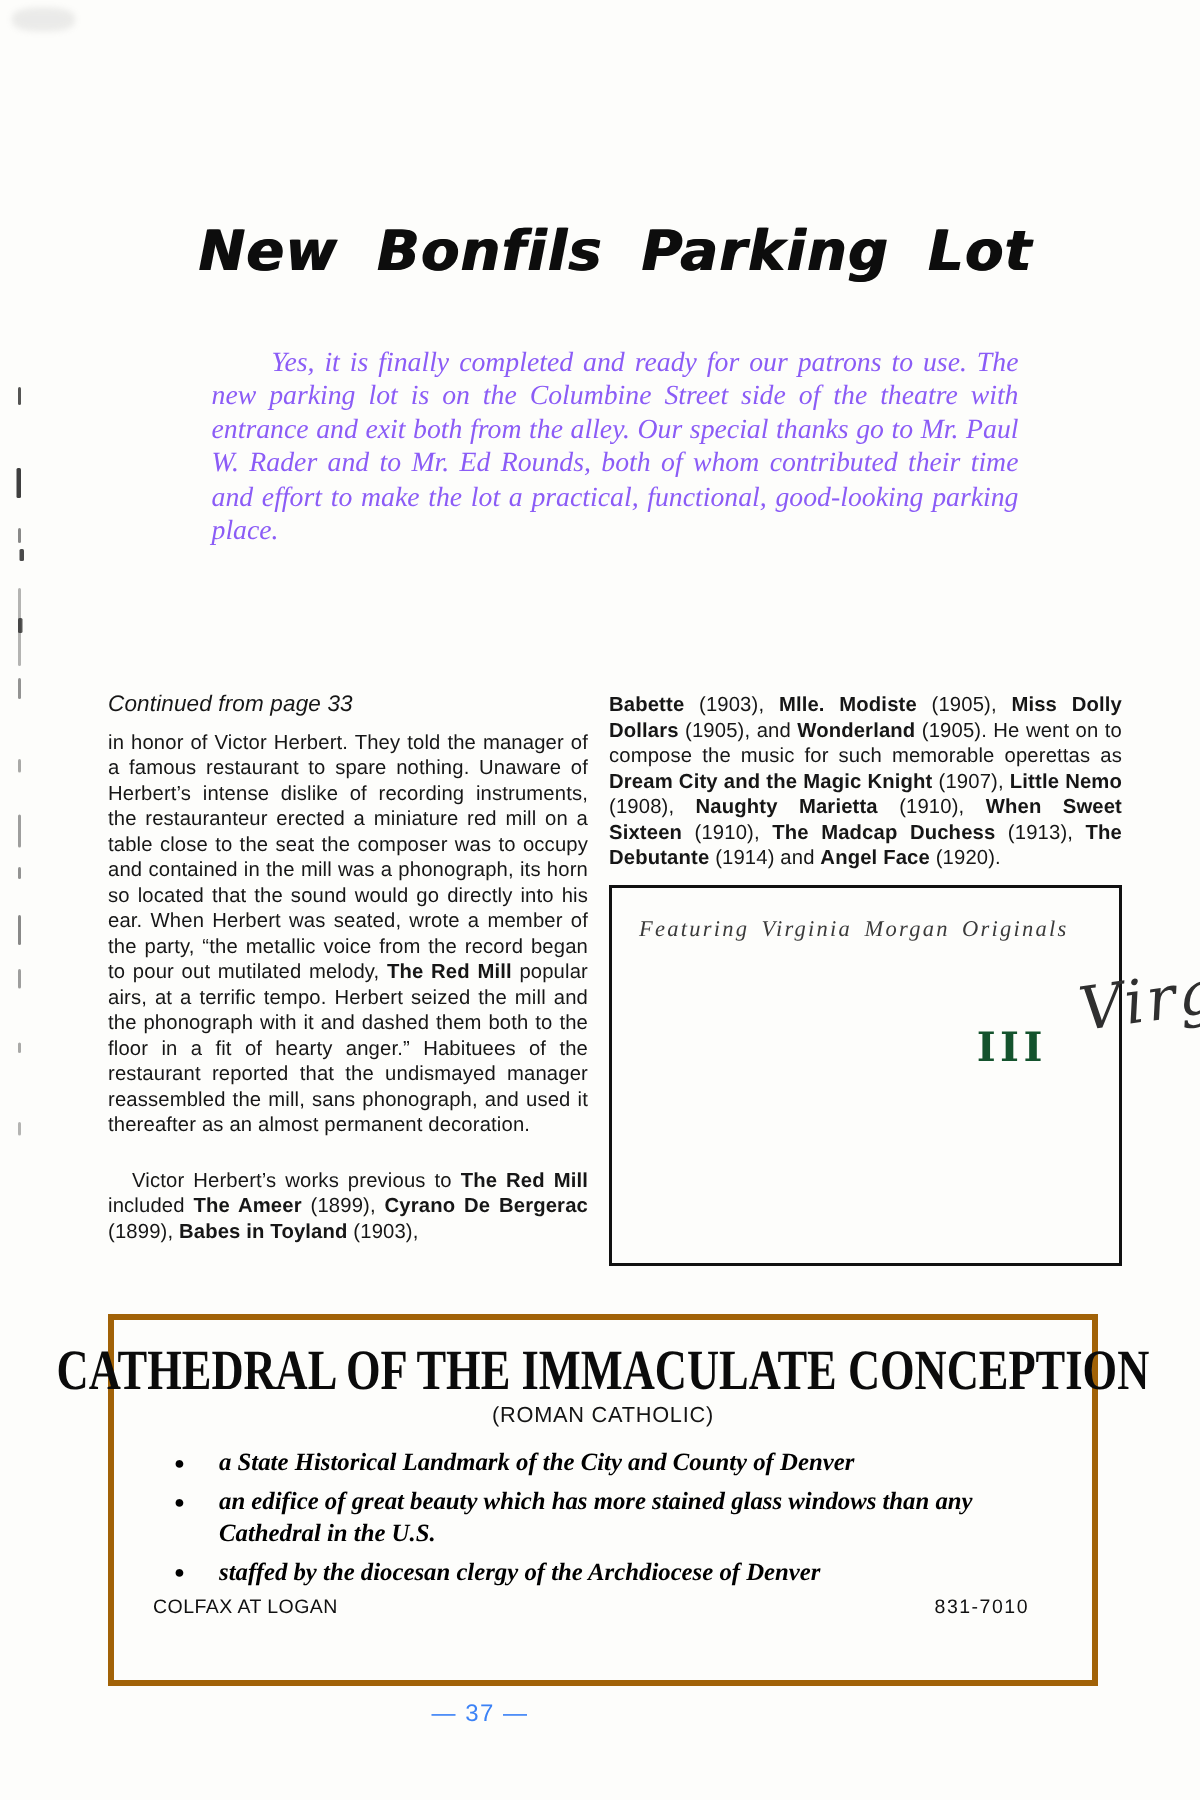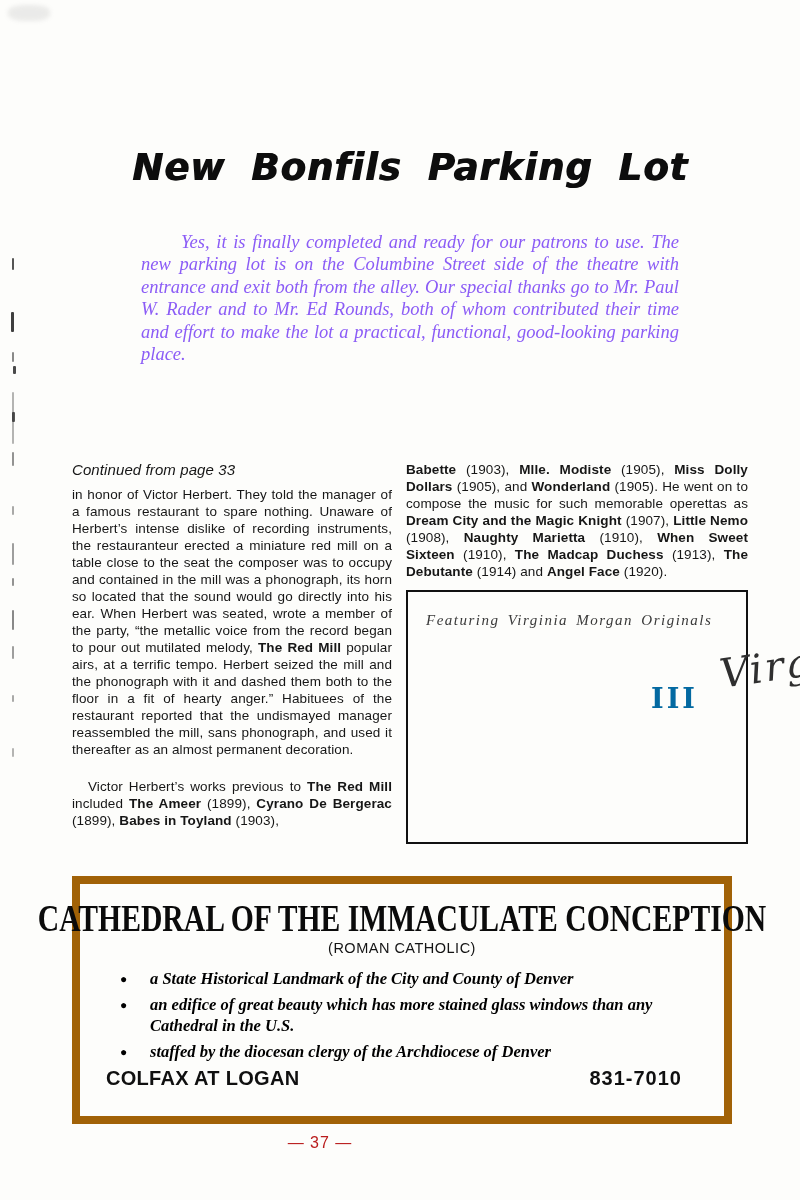--- a/index.html
+++ b/index.html
@@ -67,29 +67,29 @@
   .vm-script{
     position:absolute;left:8px;top:52px;
     font-family:"DejaVu Serif",serif;
     font-style:italic;font-size:40px;letter-spacing:2px;
     transform:rotate(-8deg);transform-origin:left center;
     white-space:nowrap;color:#2f2f2f;
   }
   .vm-iii{
     position:absolute;right:30px;top:76px;
     font-family:"DejaVu Serif",serif;
-    font-weight:bold;font-size:27px;letter-spacing:3px;color:#0369a1;
+    font-weight:bold;font-size:27px;letter-spacing:3px;color:#14532d;
   }
   .vm-footer{font-size:15px;font-weight:bold;color:#474747;letter-spacing:.5px;}
   .vm-footer-row{display:flex;justify-content:space-between;align-items:baseline;margin-top:6px;}
   
   .cath-box{
     position:absolute;top:876px;left:72px;
     box-sizing:border-box;width:660px;height:248px;
-    border:8px solid #a16207;
+    border:4px solid #a16207;
     background:#fdfdfb;
     padding:14px 26px 10px 26px;
     color:#101010;
   }
   .cath-title-row{display:flex;justify-content:center;}
   .cath-title{
     font-family:"Liberation Serif",serif;
     font-weight:bold;font-size:38px;line-height:40px;
     white-space:nowrap;
     transform:scaleX(.78);transform-origin:center;
@@ -99,26 +99,26 @@
     text-align:center;font-size:14.5px;letter-spacing:.5px;margin-top:2px;color:#141414;
   }
   .cath-bullets{list-style:none;margin:12px 0 0 0;padding:0 0 0 14px;
     font-family:"Liberation Serif",serif;font-weight:bold;font-style:italic;
     font-size:16.5px;line-height:21px;color:#000000;}
   .cath-bullets li{position:relative;padding-left:30px;margin-bottom:5px;}
   .cath-bullets li::before{
     content:"\25CF";position:absolute;left:0;top:1px;font-size:12px;font-style:normal;
   }
   .cath-footer{display:flex;justify-content:space-between;align-items:baseline;
-    margin-top:4px;font-weight:bold;font-size:20px;letter-spacing:.3px;}
+    margin-top:4px;font-weight:normal;font-size:13px;letter-spacing:.3px;}
   .cath-phone{margin-right:16px;letter-spacing:1px;}
   
   .page-number{
     position:absolute;top:1134px;left:0;width:640px;
-    text-align:center;font-size:16px;color:#b91c1c;letter-spacing:1px;
+    text-align:center;font-size:16px;color:#3b82f6;letter-spacing:1px;
   }
 </style>
 </head>
 <body>
 
 <div class="page">
 
   <div class="smudge"></div>
   <div class="artifact" style="left:12px;top:258px;width:2px;height:12px;opacity:.8;"></div>
   <div class="artifact" style="left:11px;top:312px;width:3px;height:20px;opacity:.9;"></div>

